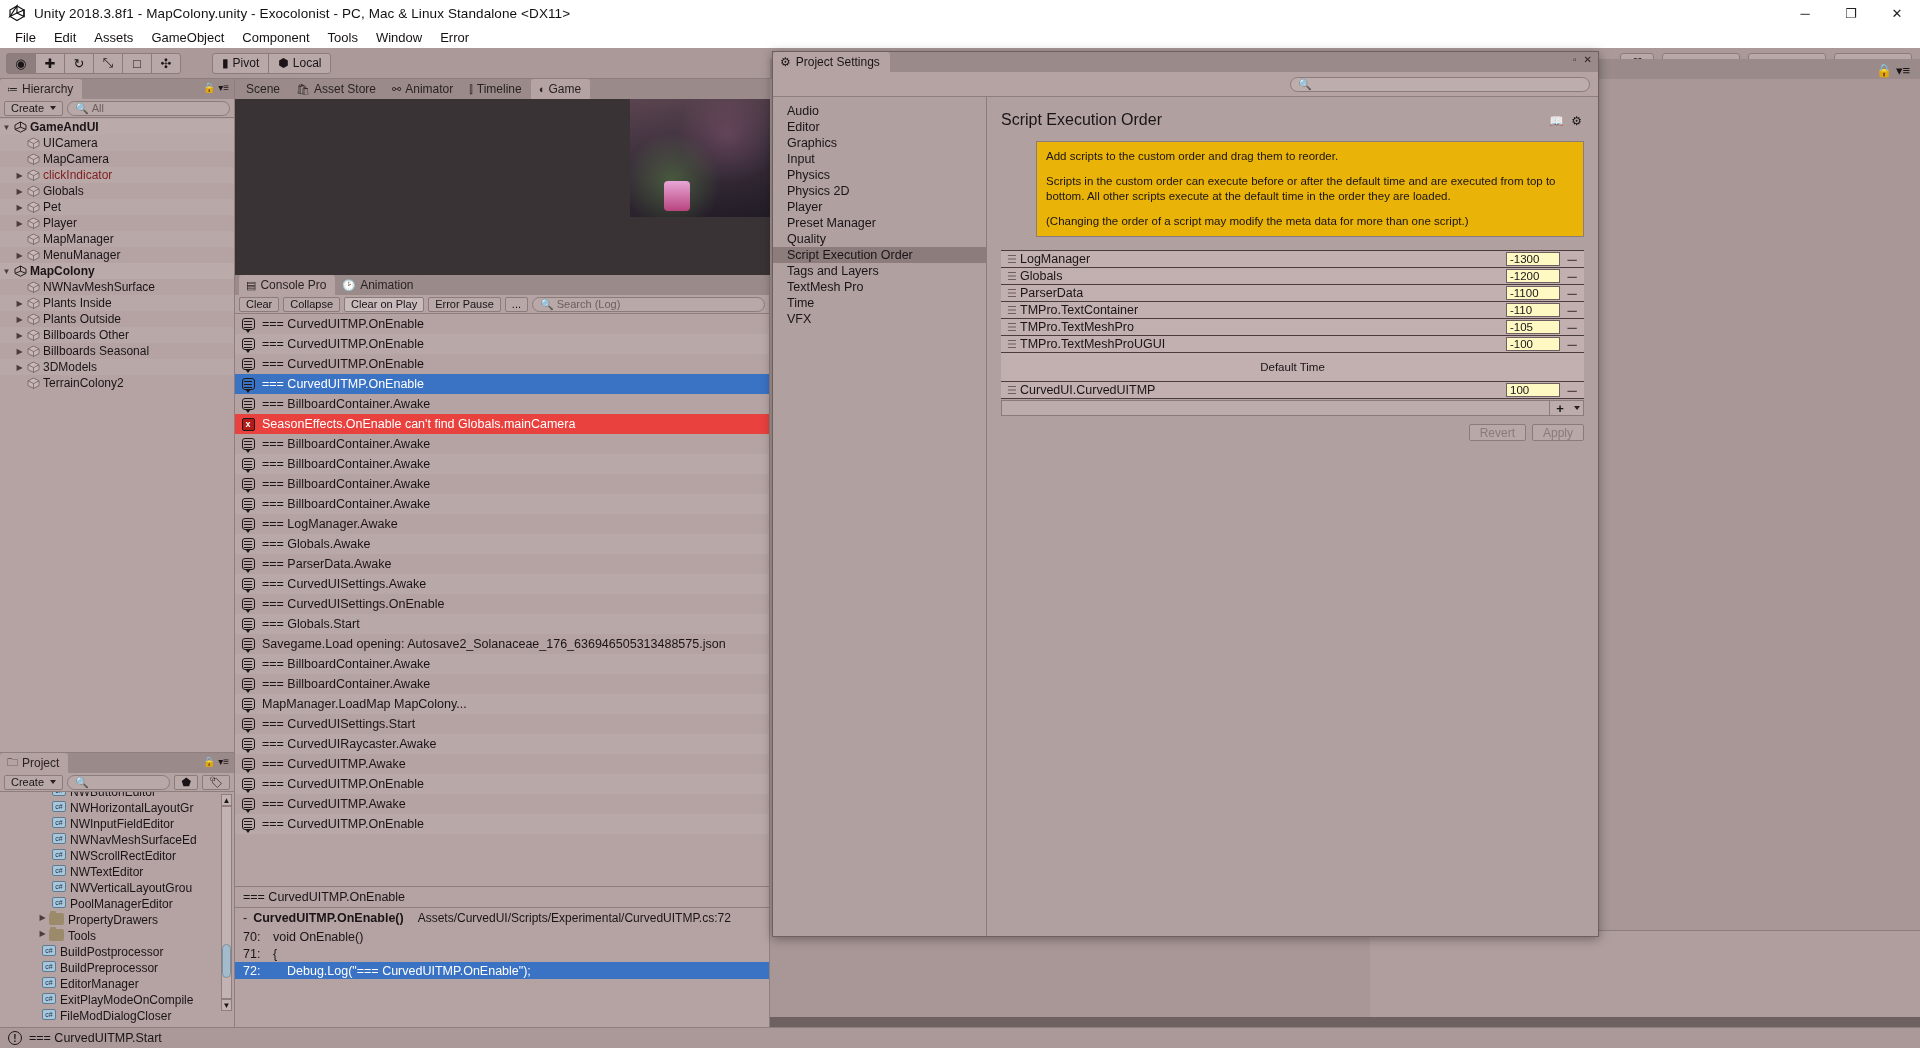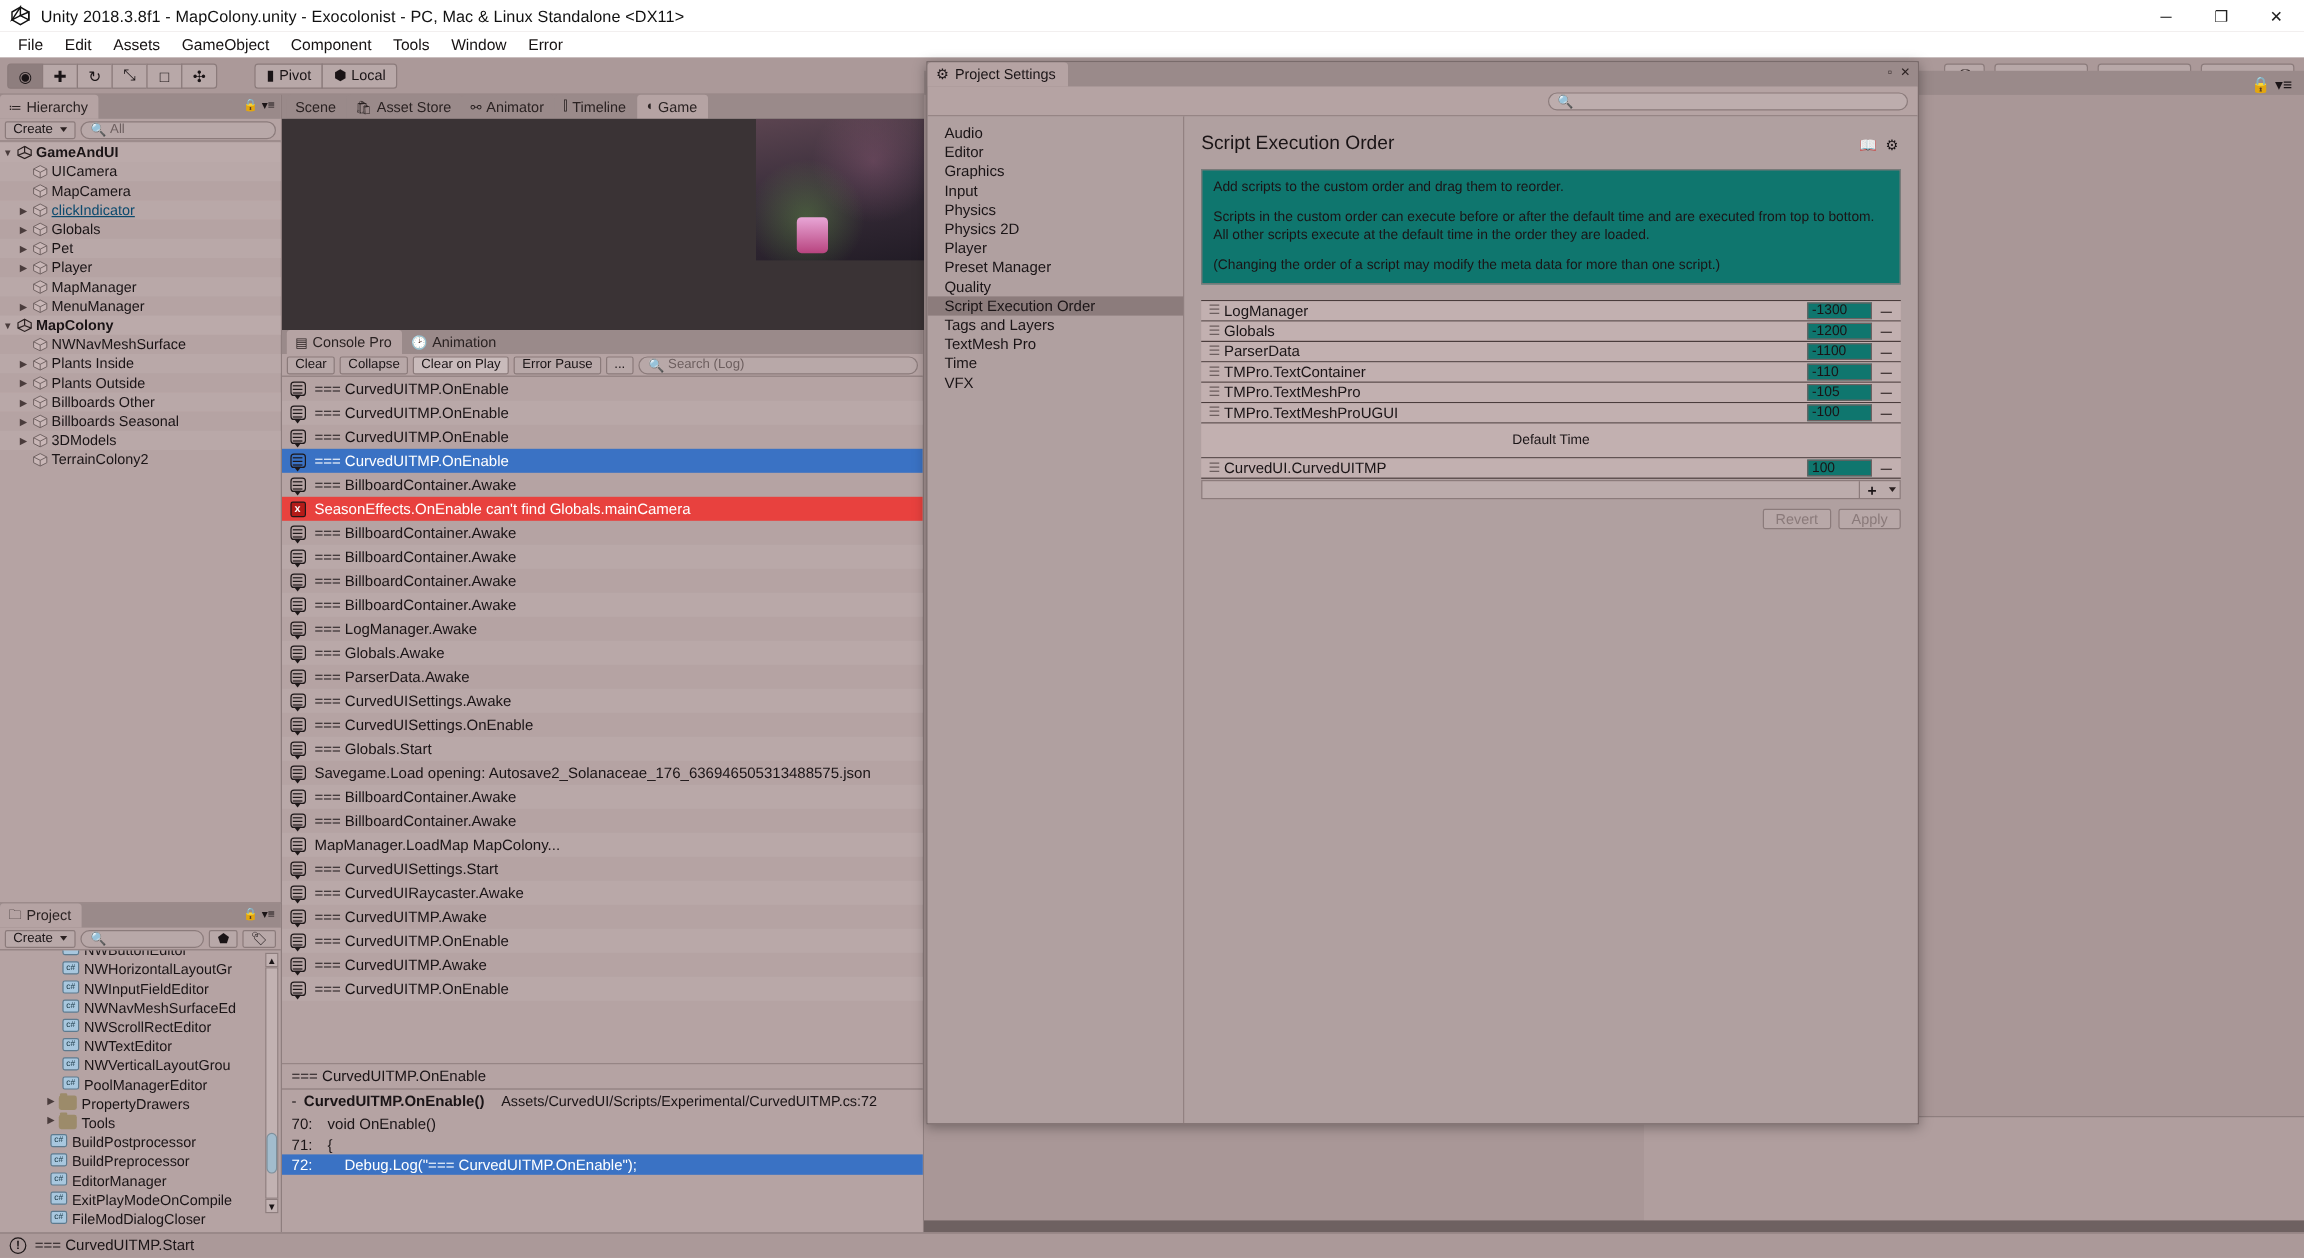--- a/index.html
+++ b/index.html
@@ -78,21 +78,21 @@
   
   #hierarchy { position: absolute; left: 0; top: 79px; width: 235px; height: 673px; background: #b5a3a3;
                border-right: 1px solid #8e7e7e; display: flex; flex-direction: column; }
   .tree { flex: 1; overflow: hidden; padding-top: 1px; }
   .trow { height: 16px; display: flex; align-items: center; font-size: 12px; padding-right: 4px; white-space: nowrap; }
   .trow.zebra { background: #b9a8a8; }
   .trow.root { background: #bbaaaa; font-weight: bold; }
   .tarrow { width: 13px; text-align: center; font-size: 8px; color: #4a3c3c; flex: 0 0 13px; }
   .gicon { width: 15px; flex: 0 0 15px; display: flex; align-items: center; justify-content: center; }
   .tlabel { padding-left: 2px; }
-  .tlabel.dim { color: #0c4a6e; text-decoration: underline; }
+  .tlabel.dim { color: #7f1d1d; }
 
   
   #project { position: absolute; left: 0; top: 752px; width: 235px; height: 275px; background: #b5a3a3;
              border-right: 1px solid #8e7e7e; border-top: 1px solid #8e7e7e; display: flex; flex-direction: column; }
   .plist { flex: 1; overflow: hidden; position: relative; }
   .prow { height: 16px; display: flex; align-items: flex-start; font-size: 12px; white-space: nowrap; }
   .cs-icon { width: 14px; height: 11px; background: #a8c7de; border: 1px solid #5d7a8e; border-radius: 2px;
              font-size: 7px; display: flex; align-items: center; justify-content: center; color: #14323f;
              margin-right: 4px; flex: 0 0 14px; }
   .folder-icon { width: 15px; height: 12px; background: #9c8b6a; border-radius: 2px; margin-right: 4px; flex:0 0 15px; position: relative; }
@@ -172,30 +172,30 @@
                   justify-content: flex-end; padding: 0 8px; }
   .ps-search { width: 300px; height: 15px; border-radius: 8px; background: #bdadad; border: 1px solid #8b7b7b;
                display:flex; align-items:center; padding: 0 7px; font-size: 11px; color:#6d5f5f; gap:3px; }
   .ps-body { flex: 1; display: flex; }
   .ps-left { width: 214px; background: #b0a0a0; border-right: 1px solid #8b7b7b; padding-top: 6px; }
   .ps-item { height: 16px; display:flex; align-items:center; padding-left: 14px; font-size: 12.5px; }
   .ps-item.active { background: #8c7c7c; }
   .ps-right { flex: 1; background: #b0a0a0; padding: 14px 14px 0 14px; }
   .ps-h1 { font-size: 16px; font-weight: normal; margin-bottom: 12px; position: relative; }
   .ps-h1 .hdr-icons { position:absolute; right: 2px; top: 3px; display:flex; gap:7px; }
-  .helpbox { border: 1px solid #8b7b7b; background: #0f766e; padding: 7px 9px; font-size: 11.5px; line-height: 1.35;
-             margin-bottom: 13px; }
+  .helpbox { border: 1px solid #8b7b7b; background: #eab308; padding: 7px 9px; font-size: 11.5px; line-height: 1.35;
+             margin-bottom: 13px; margin-left: 35px; }
   .helpbox p { margin-bottom: 9px; }
   .helpbox p:last-child { margin-bottom: 0; }
   .seo-list { border-top: 1px solid #4a3c3c; }
   .seo-row { height: 17px; display: flex; align-items: center; background: #c2b0b0; border-bottom: 1px solid #4a3c3c;
              padding-left: 6px; font-size: 12.5px; }
   .grip { width: 13px; flex: 0 0 13px; color:#6d5f5f; font-size: 11px; line-height: 10px; }
   .seo-name { flex: 1; }
-  .seo-val { width: 54px; height: 14px; background: #0f766e; border: 1px solid #6e6060; font-size: 11.5px;
+  .seo-val { width: 54px; height: 14px; background: #fef9c3; border: 1px solid #6e6060; font-size: 11.5px;
              display: flex; align-items: center; padding-left: 3px; }
   .seo-minus { width: 24px; text-align: center; font-size: 13px; color: #2a2020; }
   .seo-default { height: 29px; background: #c2b0b0; display:flex; align-items:center; justify-content:center;
                  font-size: 11.5px; border-bottom: 1px solid #4a3c3c; }
   .seo-addrow { height: 16px; display:flex; align-items:center; background:#bcacac; border:1px solid #8b7b7b; margin-top:1px;}
   .seo-addfield { flex:1; height:100%; }
   .seo-plus { width: 21px; height:100%; border-left:1px solid #8b7b7b; display:flex; align-items:center; justify-content:center;
               font-size: 13px; font-weight: bold; }
   .seo-plus-caret { width: 13px; height:100%; display:flex; align-items:center; justify-content:center; }
   .seo-footer { display:flex; justify-content:flex-end; gap: 6px; margin-top: 8px; }

